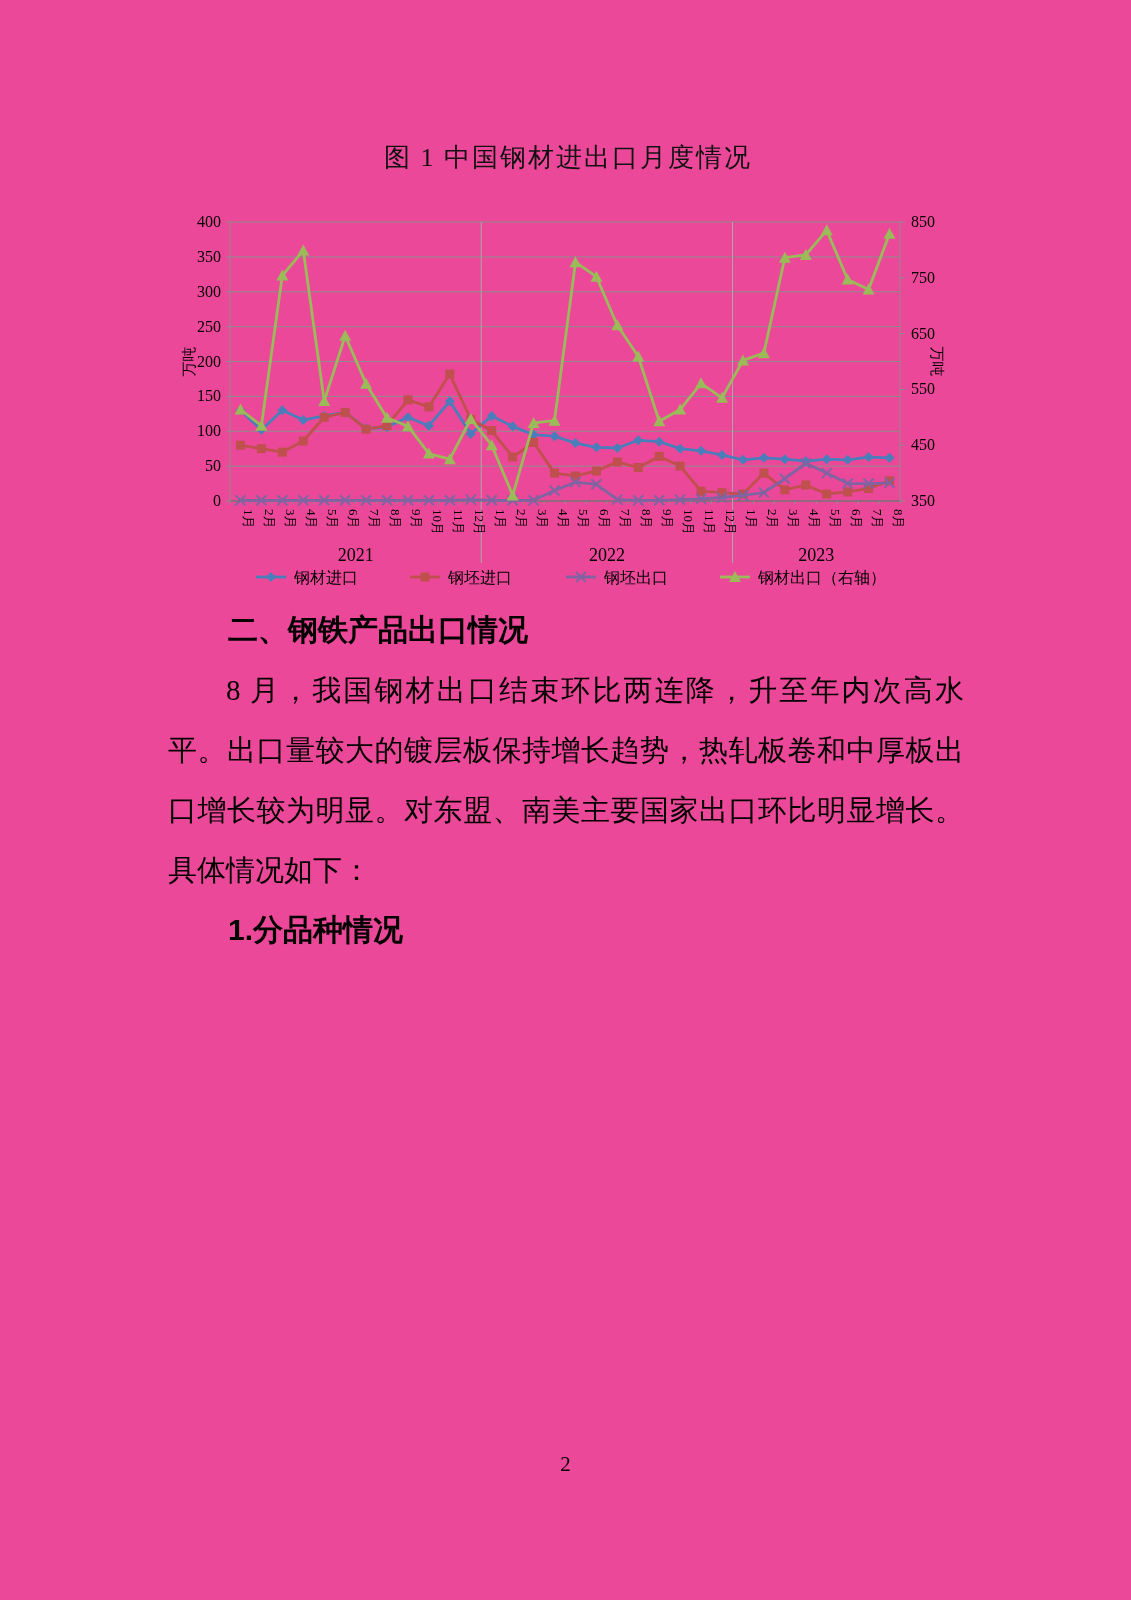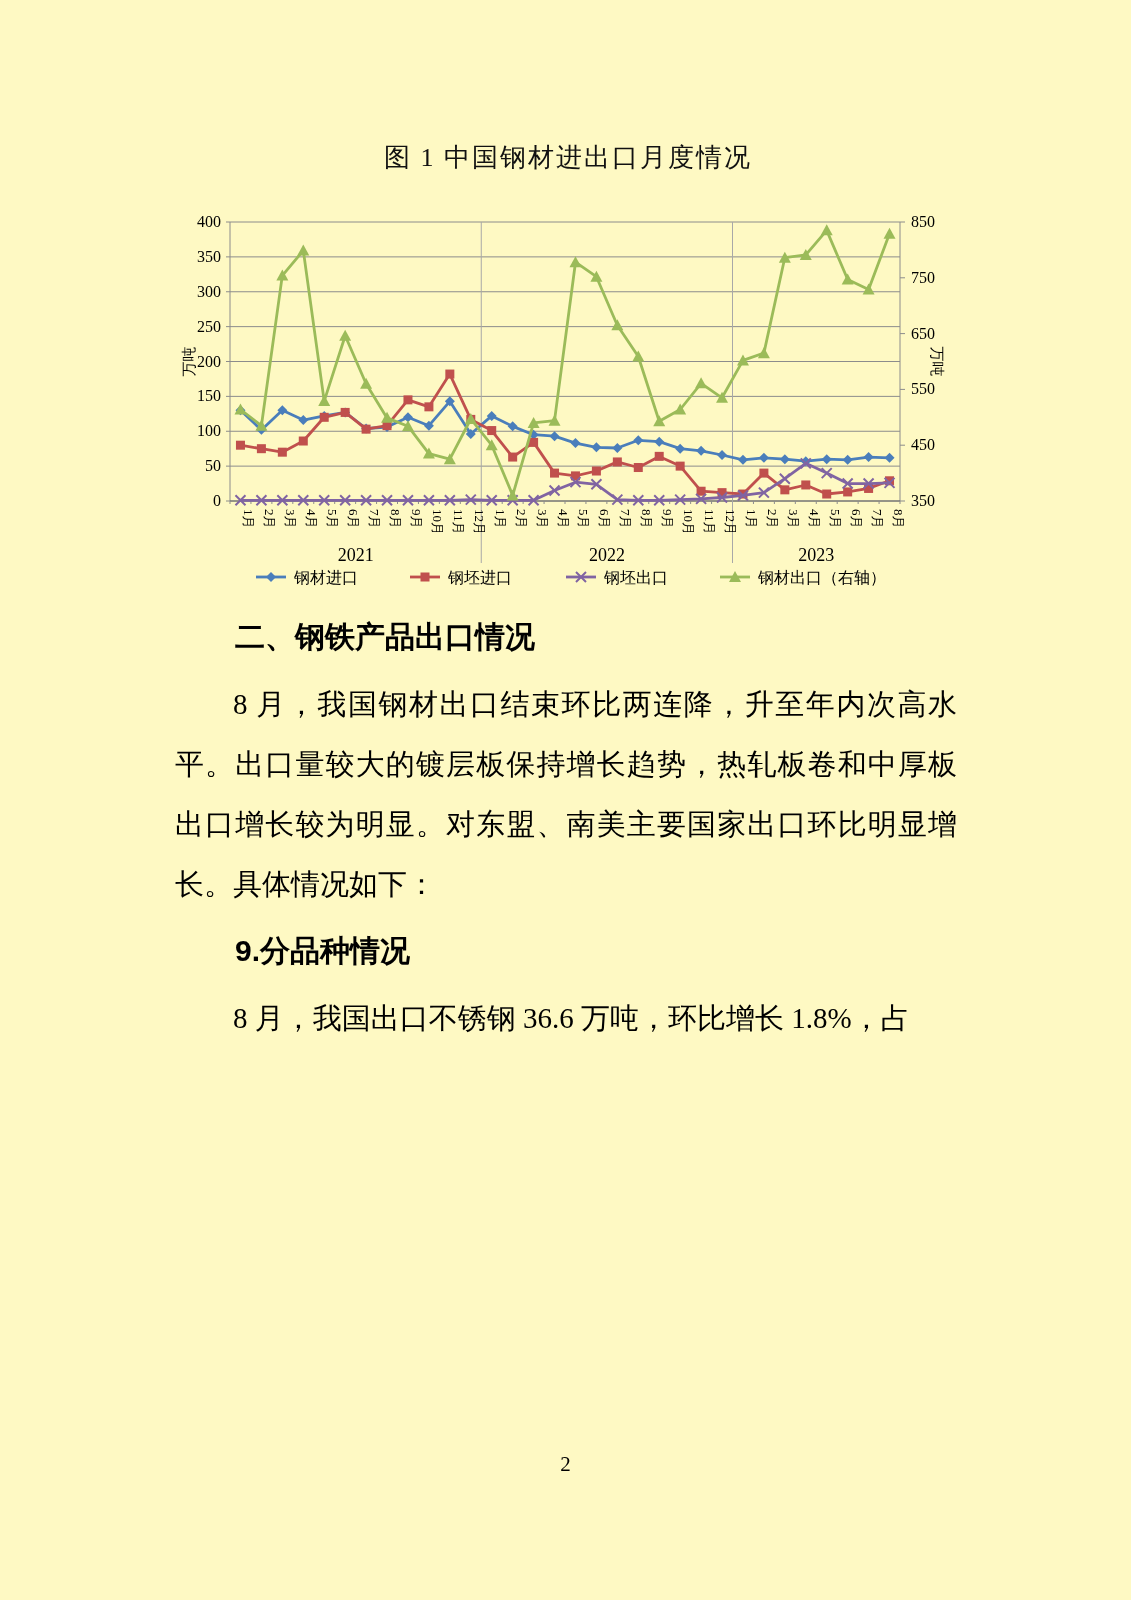--- a/index.html
+++ b/index.html
@@ -1,30 +1,30 @@
 <!DOCTYPE html>
 <html><head>
 <meta charset="utf-8">
 <style>
   html,body { margin:0; padding:0; background:#ffffff; }
   .page {
-    position:relative; width:1131px; height:1600px; background:#fef9c3;
+    position:relative; width:1131px; height:1600px; background:#ec4899;
     font-family:"Liberation Serif", serif; color:#000; overflow:hidden;
   }
   .chart-wrap { position:absolute; left:178px; top:140px; width:780px; }
   .figure-title {
     width:780px; height:44px; text-align:center; font-size:26px;
     font-family:"Liberation Serif", serif; letter-spacing:2px; color:#111;
   }
   .chart-svg { display:block; }
   .text-block {
     position:absolute; left:168px; top:600px; width:796px;
     font-size:29px; line-height:60px; text-align:justify; color:#000;
   }
-  .text-block p { margin:7px; text-indent:2em; }
+  .text-block p { margin:0; text-indent:2em; }
   .heading, .subheading {
     font-family:"Liberation Sans", sans-serif; font-weight:bold;
     font-size:30px; text-indent:2em; line-height:60px;
   }
   .page-number {
     position:absolute; left:0; top:1452px; width:100%;
     text-align:center; font-size:21px; color:#000;
   }
 </style>
 </head>
@@ -292,18 +292,17 @@
         <text x="426" y="399" font-size="16" text-anchor="start" fill="#000" font-family="&quot;Liberation Serif&quot;, serif">钢坯出口</text>
         <line x1="542" x2="572" y1="393" y2="393" stroke="#9bbb59" stroke-width="2.8"></line>
         <path d="M557 387L563 398L551 398Z" fill="#9bbb59"></path>
         <text x="580" y="399" font-size="16" text-anchor="start" fill="#000" font-family="&quot;Liberation Serif&quot;, serif">钢材出口（右轴）</text>
       </svg>
   </div>
 
   <div class="text-block">
     <p class="heading">二、钢铁产品出口情况</p>
     <p>8 月，我国钢材出口结束环比两连降，升至年内次高水平。出口量较大的镀层板保持增长趋势，热轧板卷和中厚板出口增长较为明显。对东盟、南美主要国家出口环比明显增长。具体情况如下：</p>
-    <p class="subheading">9.分品种情况</p>
-    <p>8 月，我国出口不锈钢 36.6 万吨，环比增长 1.8%，占</p>
+    <p class="subheading">1.分品种情况</p>
   </div>
 
   <div class="page-number">2</div>
 </div>
 
 </body></html>

